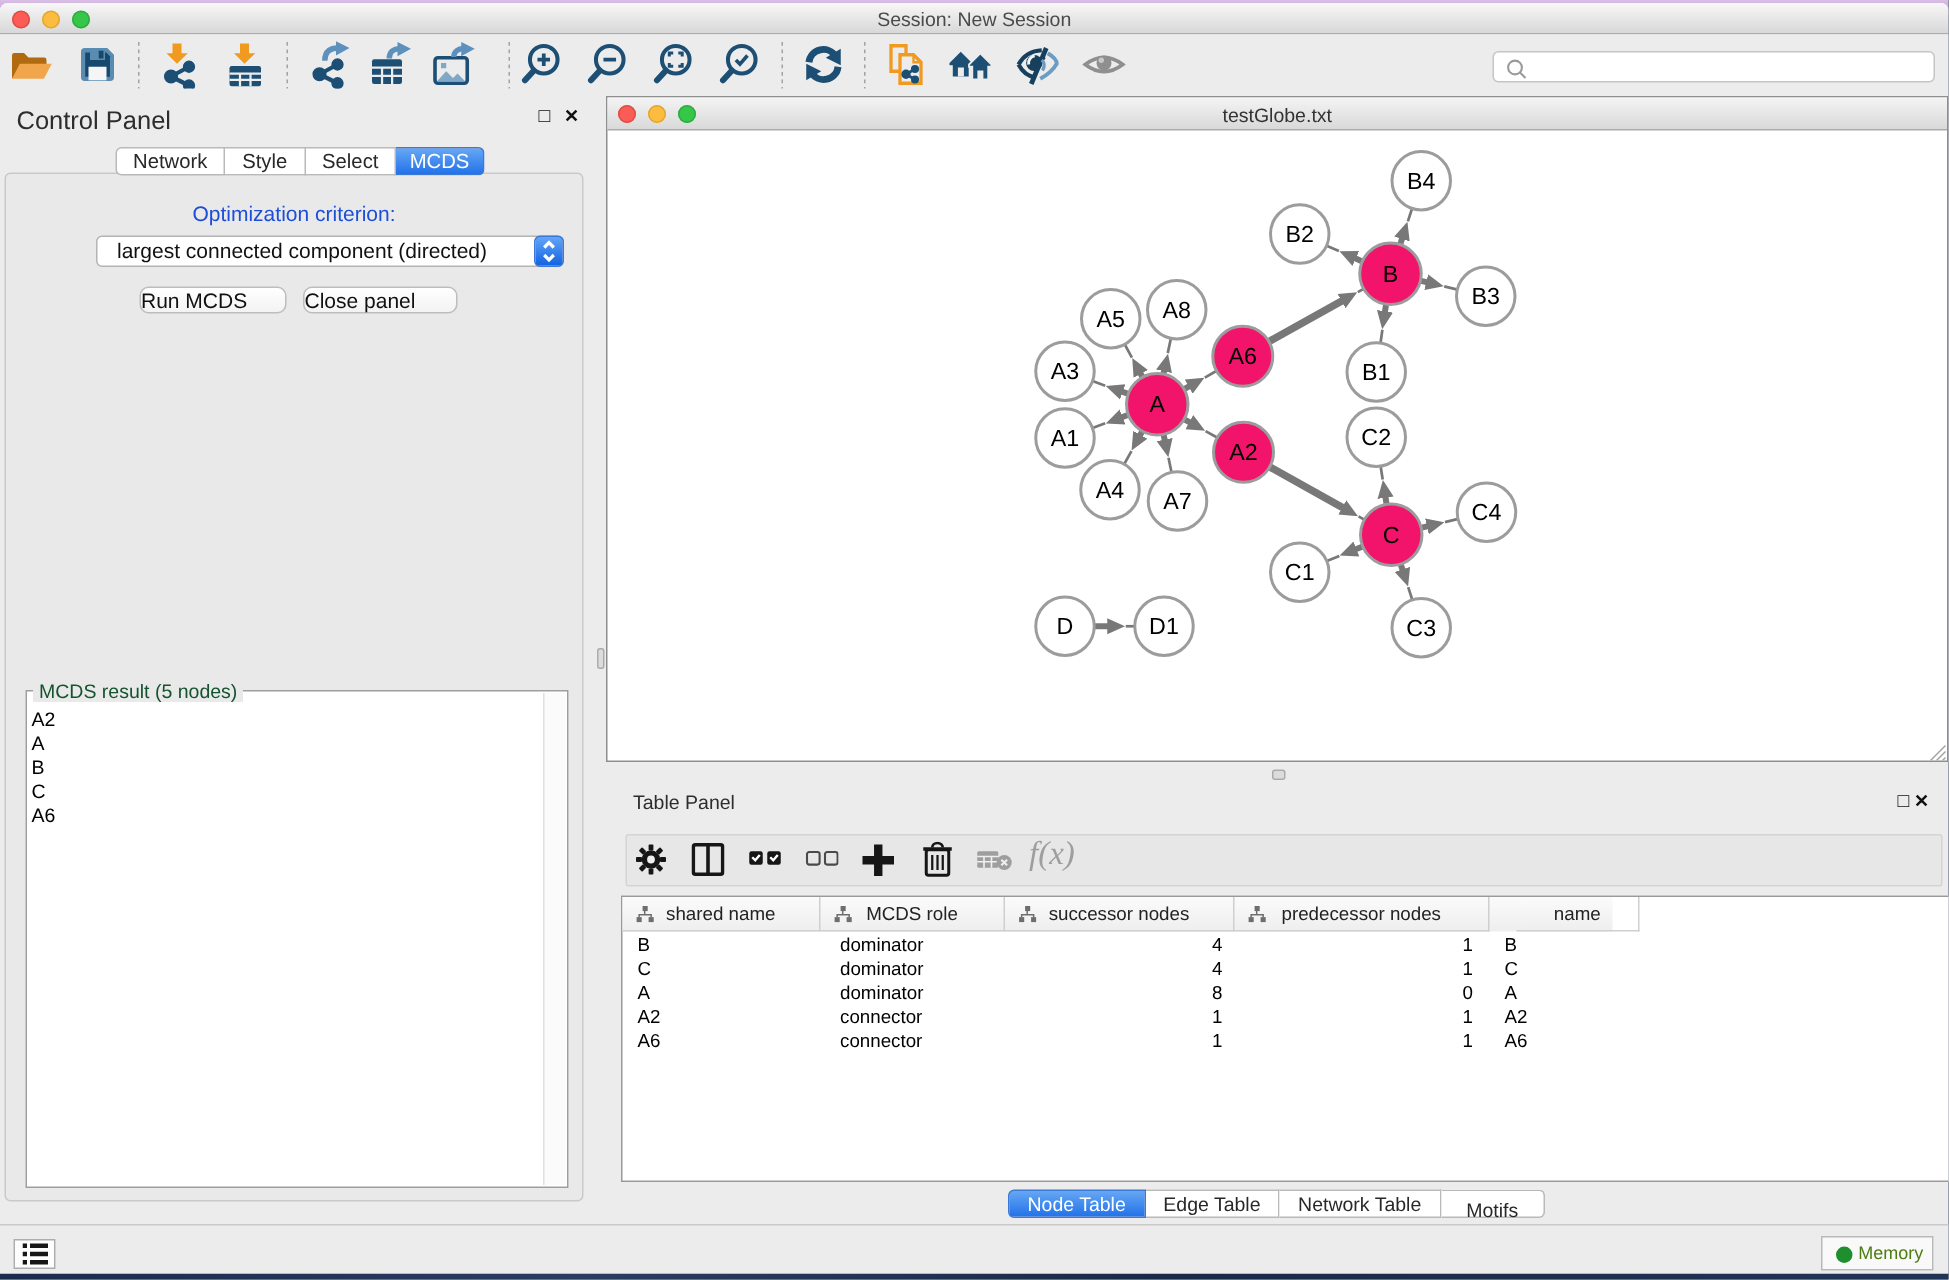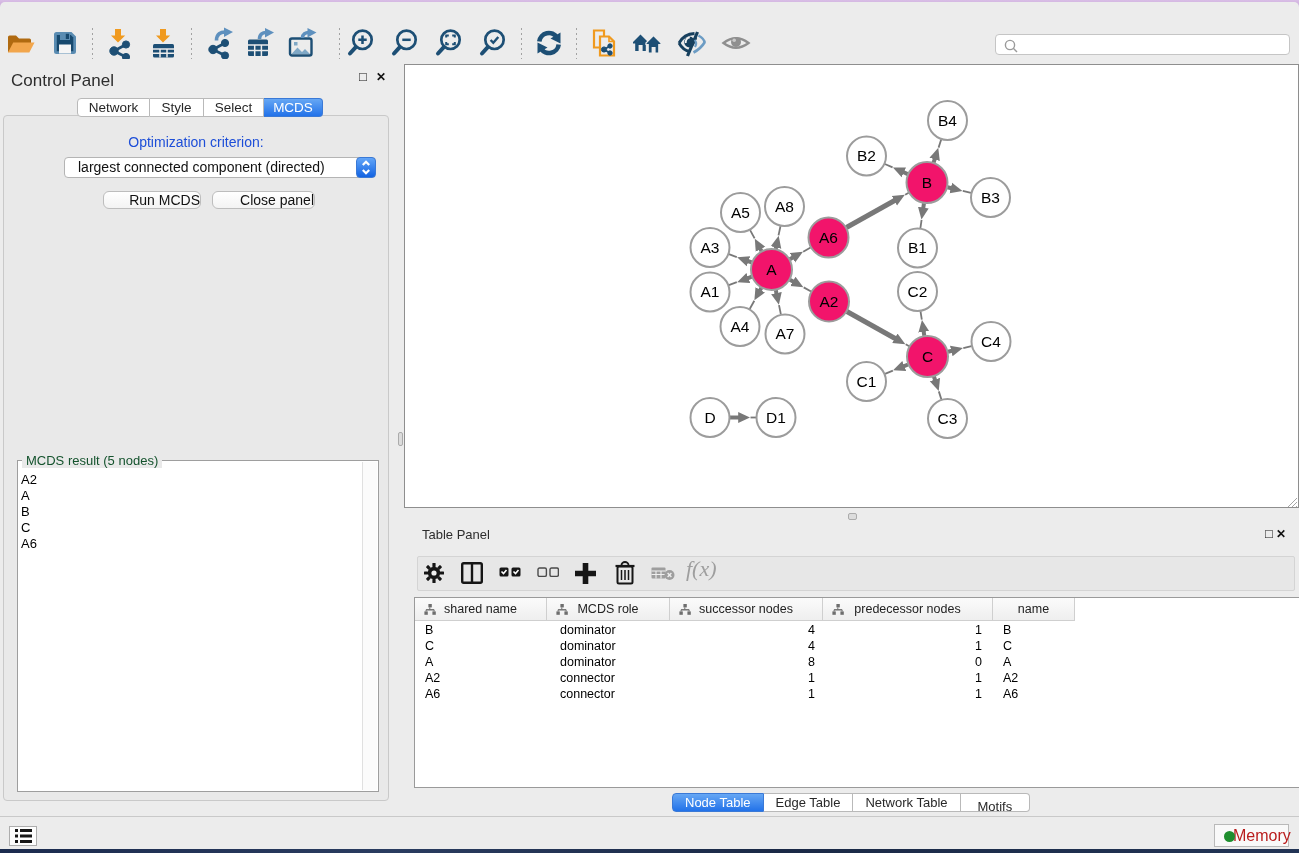--- a/index.html
+++ b/index.html
@@ -38,21 +38,21 @@
   background:#E9E9E9; border:1px solid #C9C9C9; border-radius:4px; }
 #opt-label { position:absolute; left:0; top:18px; width:100%; text-align:center;
   font-size:14px; color:#1d4ed8; }
 #opt-select { position:absolute; left:40px; top:41px; width:312px; height:21px; background:#FFF;
   border:1px solid #B4B4B4; border-radius:4px; font-size:14px; color:#111;
   line-height:19px; padding-left:13px;margin-left:20px; }
 #opt-spin { position:absolute; right:-1px; top:-1px; width:20px; height:21px; border-radius:4px;
   background:linear-gradient(#62A5F8,#1263E2); border:1px solid #3A79D6; }
 .cp-btn { position:absolute; top:75px; height:18px; background:linear-gradient(#FFFFFF,#F3F3F3);
   border:1px solid #BDBDBD; border-radius:6px; font-size:14px; color:#111;
-  text-align:right; line-height:16px;margin-left:10px; }
+  text-align:left; line-height:16px; }
 #btn-run { left:89px; width:98px; }
 #btn-close { left:198px; width:103px; }
 #mcds-box { position:absolute; left:13px; top:344px; width:362px; height:332px;
   border:1px solid #9E9E9E; background:#FFF; }
 #mcds-legend { position:absolute; left:4px; top:-8px; background:#E9E9E9; padding:0 4px;
   font-size:13px; color:#14532d; }
 #mcds-list { position:absolute; left:3px; top:11px; font-size:13px; color:#000; line-height:16px; }
 #mcds-scroll { position:absolute; right:1px; top:1px; width:15px; height:328px;
   background:#FBFBFB; border-left:1px solid #E0E0E0; }
 #cp-divider-grip { position:absolute; left:398px; top:430px; width:5px; height:14px;
@@ -87,30 +87,36 @@
 .td { position:absolute; top:0; }
 .num { text-align:right; }
 #tp-tabs { position:absolute; left:268px; top:281px; height:19px; display:flex; }
 #tp-tabs .seg { font-size:13px; padding:0 12px; }
 
 #statusbar { position:absolute; left:0; top:814px; width:1299px; height:33px;
   background:#ECECEC; border-top:1px solid #C9C9C9; }
 #list-btn { position:absolute; left:9px; top:9px; width:28px; height:20px; background:#FDFDFD;
   border:1px solid #ADADAD; }
 #memory-btn { position:absolute; left:1214px; top:7px; width:75px; height:23px;
-  background:#F9F9F9; border:1px solid #B9B9B9; font-size:16px; color:#b91c1c;
+  background:#F9F9F9; border:1px solid #B9B9B9; font-size:12px; color:#4d7c0f;
   line-height:21px; text-align:center; padding-left:18px; }
 #memory-btn .dot { position:absolute; left:9px; top:6px; width:11px; height:11px;
   border-radius:50%; background:#1E8E2E; }
 </style>
 </head>
 <body>
 <div id="wallpaper-top"></div>
 <div id="wallpaper-bottom"></div>
 <div id="app">
+  <div id="titlebar">
+    <div class="tl t-red"></div>
+      <div class="tl t-yel"></div>
+      <div class="tl t-grn"></div>
+    <div class="title">Session: New Session</div>
+  </div>
   <div id="toolbar">
     <div class="tb-sep" style="left:92px;"></div>
     <div class="tb-sep" style="left:191px;"></div>
     <div class="tb-sep" style="left:339px;"></div>
     <div class="tb-sep" style="left:521px;"></div>
     <div class="tb-sep" style="left:576px;"></div>
     <svg class="tbi" style="left:4px;" viewBox="0 0 32 32">
       <path d="M4 25.5 V10 a1.6 1.6 0 0 1 1.6 -1.6 H12 l3 3 h10.4 a1.6 1.6 0 0 1 1.6 1.6 V19 H10 z" fill="#B06A10"></path>
       <path d="M4 25.5 l5.2-10 h21.3 l-5.2 10 z" fill="#F2A64C"></path>
     </svg>
@@ -254,20 +260,26 @@
       <div class="cp-btn" id="btn-close">Close panel</div>
       <div id="mcds-box">
         <div id="mcds-legend">MCDS result (5 nodes)</div>
         <div id="mcds-list">A2<br>A<br>B<br>C<br>A6</div>
         <div id="mcds-scroll"></div>
       </div>
     </div>
   </div>
   <div id="cp-divider-grip"></div>
   <div id="netwin">
+    <div id="net-titlebar">
+      <div class="tl t-red"></div>
+        <div class="tl t-yel"></div>
+        <div class="tl t-grn"></div>
+      <div class="title">testGlobe.txt</div>
+    </div>
     <div id="net-canvas"><svg width="893" height="421" viewBox="0 0 893 421">
       <defs>
         <marker id="ar" viewBox="0 0 10 10" refX="0.7" refY="5" markerWidth="12" markerHeight="12.5" markerUnits="userSpaceOnUse" orient="auto">
           <path d="M0 0.5 L10 5 L0 9.5 z" fill="#787878"></path>
         </marker>
       </defs>
       <g stroke="#787878" fill="none">
         <line x1="346.8" y1="189.7" x2="342.6" y2="191.3" stroke-width="4" marker-end="url(#ar)"></line>
         <line x1="331.8" y1="195.2" x2="323.8" y2="198.1" stroke-width="1.8"></line>
         <line x1="346.7" y1="175.4" x2="342.7" y2="174.0" stroke-width="4" marker-end="url(#ar)"></line>
@@ -443,21 +455,21 @@
               </g>
             </svg>successor nodes</div>
         <div class="th" style="left:408px; width:170px;"><svg width="12" height="11" viewBox="0 0 12 11">
               <g fill="#6E6E6E">
                 <rect x="4.4" y="0" width="3.4" height="3.4"></rect>
                 <rect x="0.4" y="7.4" width="3.4" height="3.4"></rect>
                 <rect x="8.4" y="7.4" width="3.4" height="3.4"></rect>
                 <path d="M5.8 3.4 v2 M2.1 7.4 v-1.6 h8 v1.6 M2.1 5.8 h8" stroke="#6E6E6E" fill="none"></path>
               </g>
             </svg>predecessor nodes</div>
-        <div class="th" style="left:578px; width:82px;">name</div>
+        <div class="th" style="left:596px; width:82px;">name</div>
       </div>
       <div class="tr" style="top:24px;">
           <span class="td" style="left:10px;">B</span>
           <span class="td" style="left:145px;">dominator</span>
           <span class="td num" style="left:300px; width:100px;">4</span>
           <span class="td num" style="left:467px; width:100px;">1</span>
           <span class="td" style="left:588px;">B</span>
         </div>
       <div class="tr" style="top:40px;">
           <span class="td" style="left:10px;">C</span>

